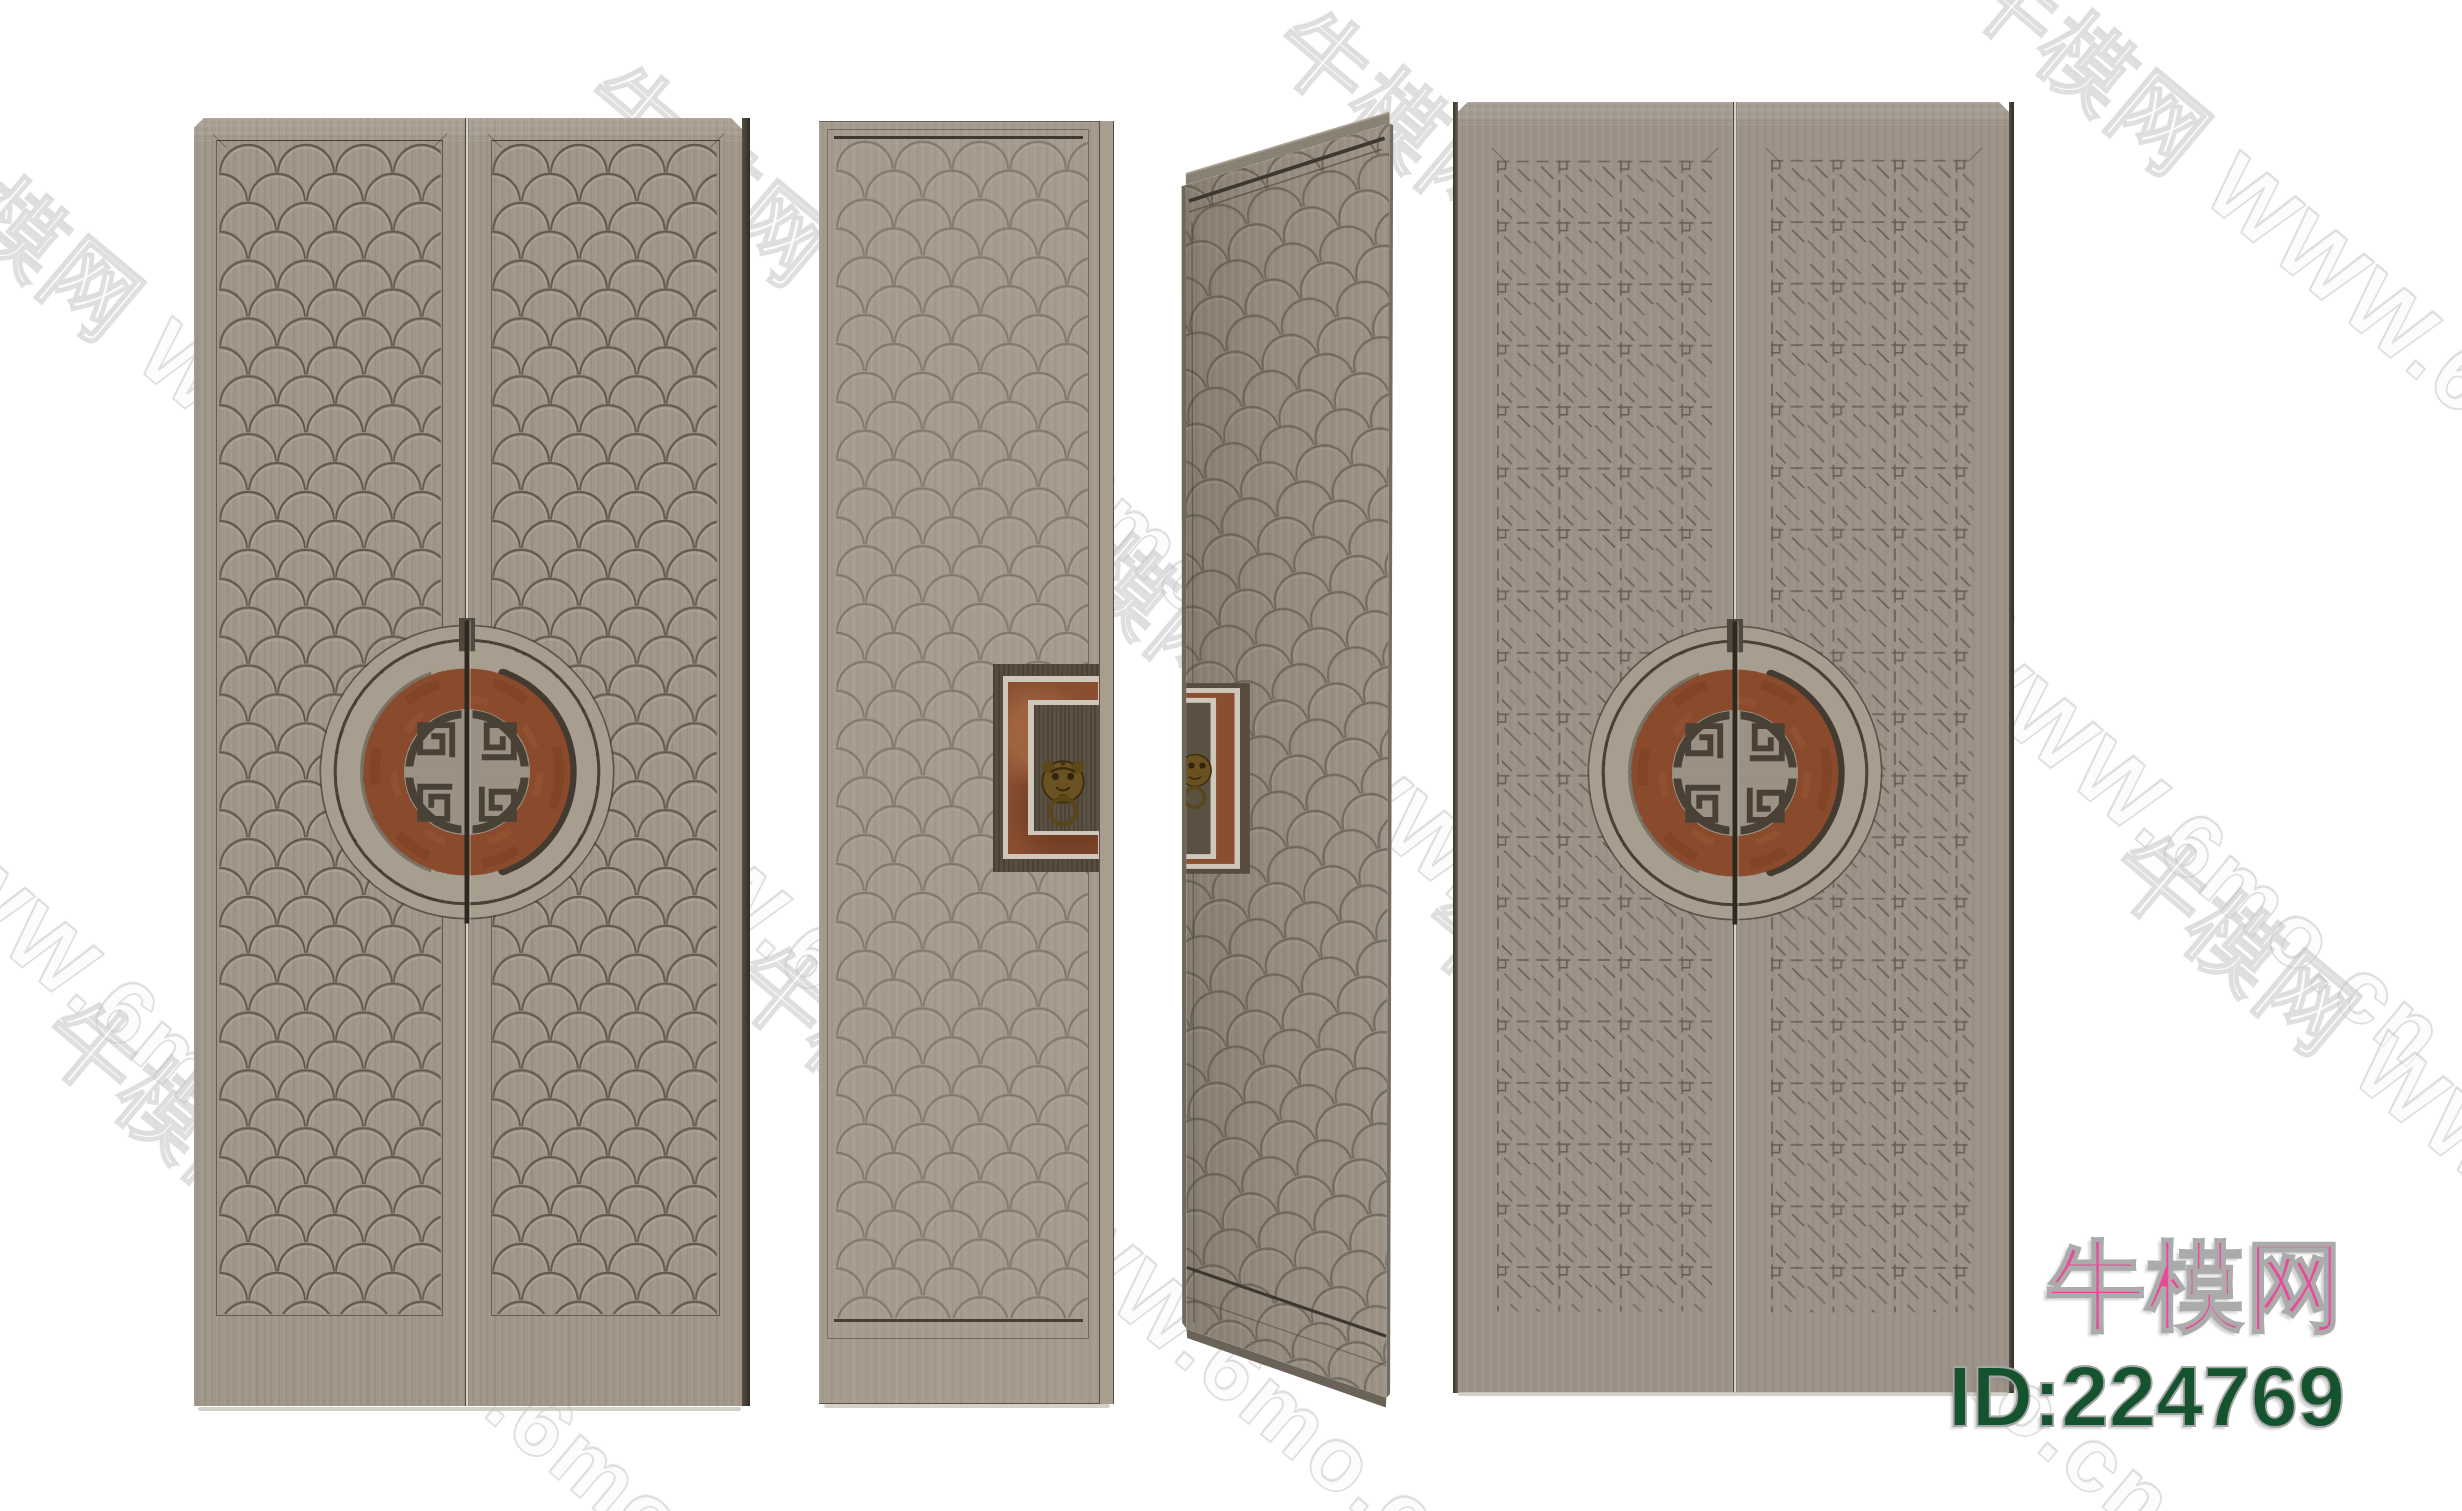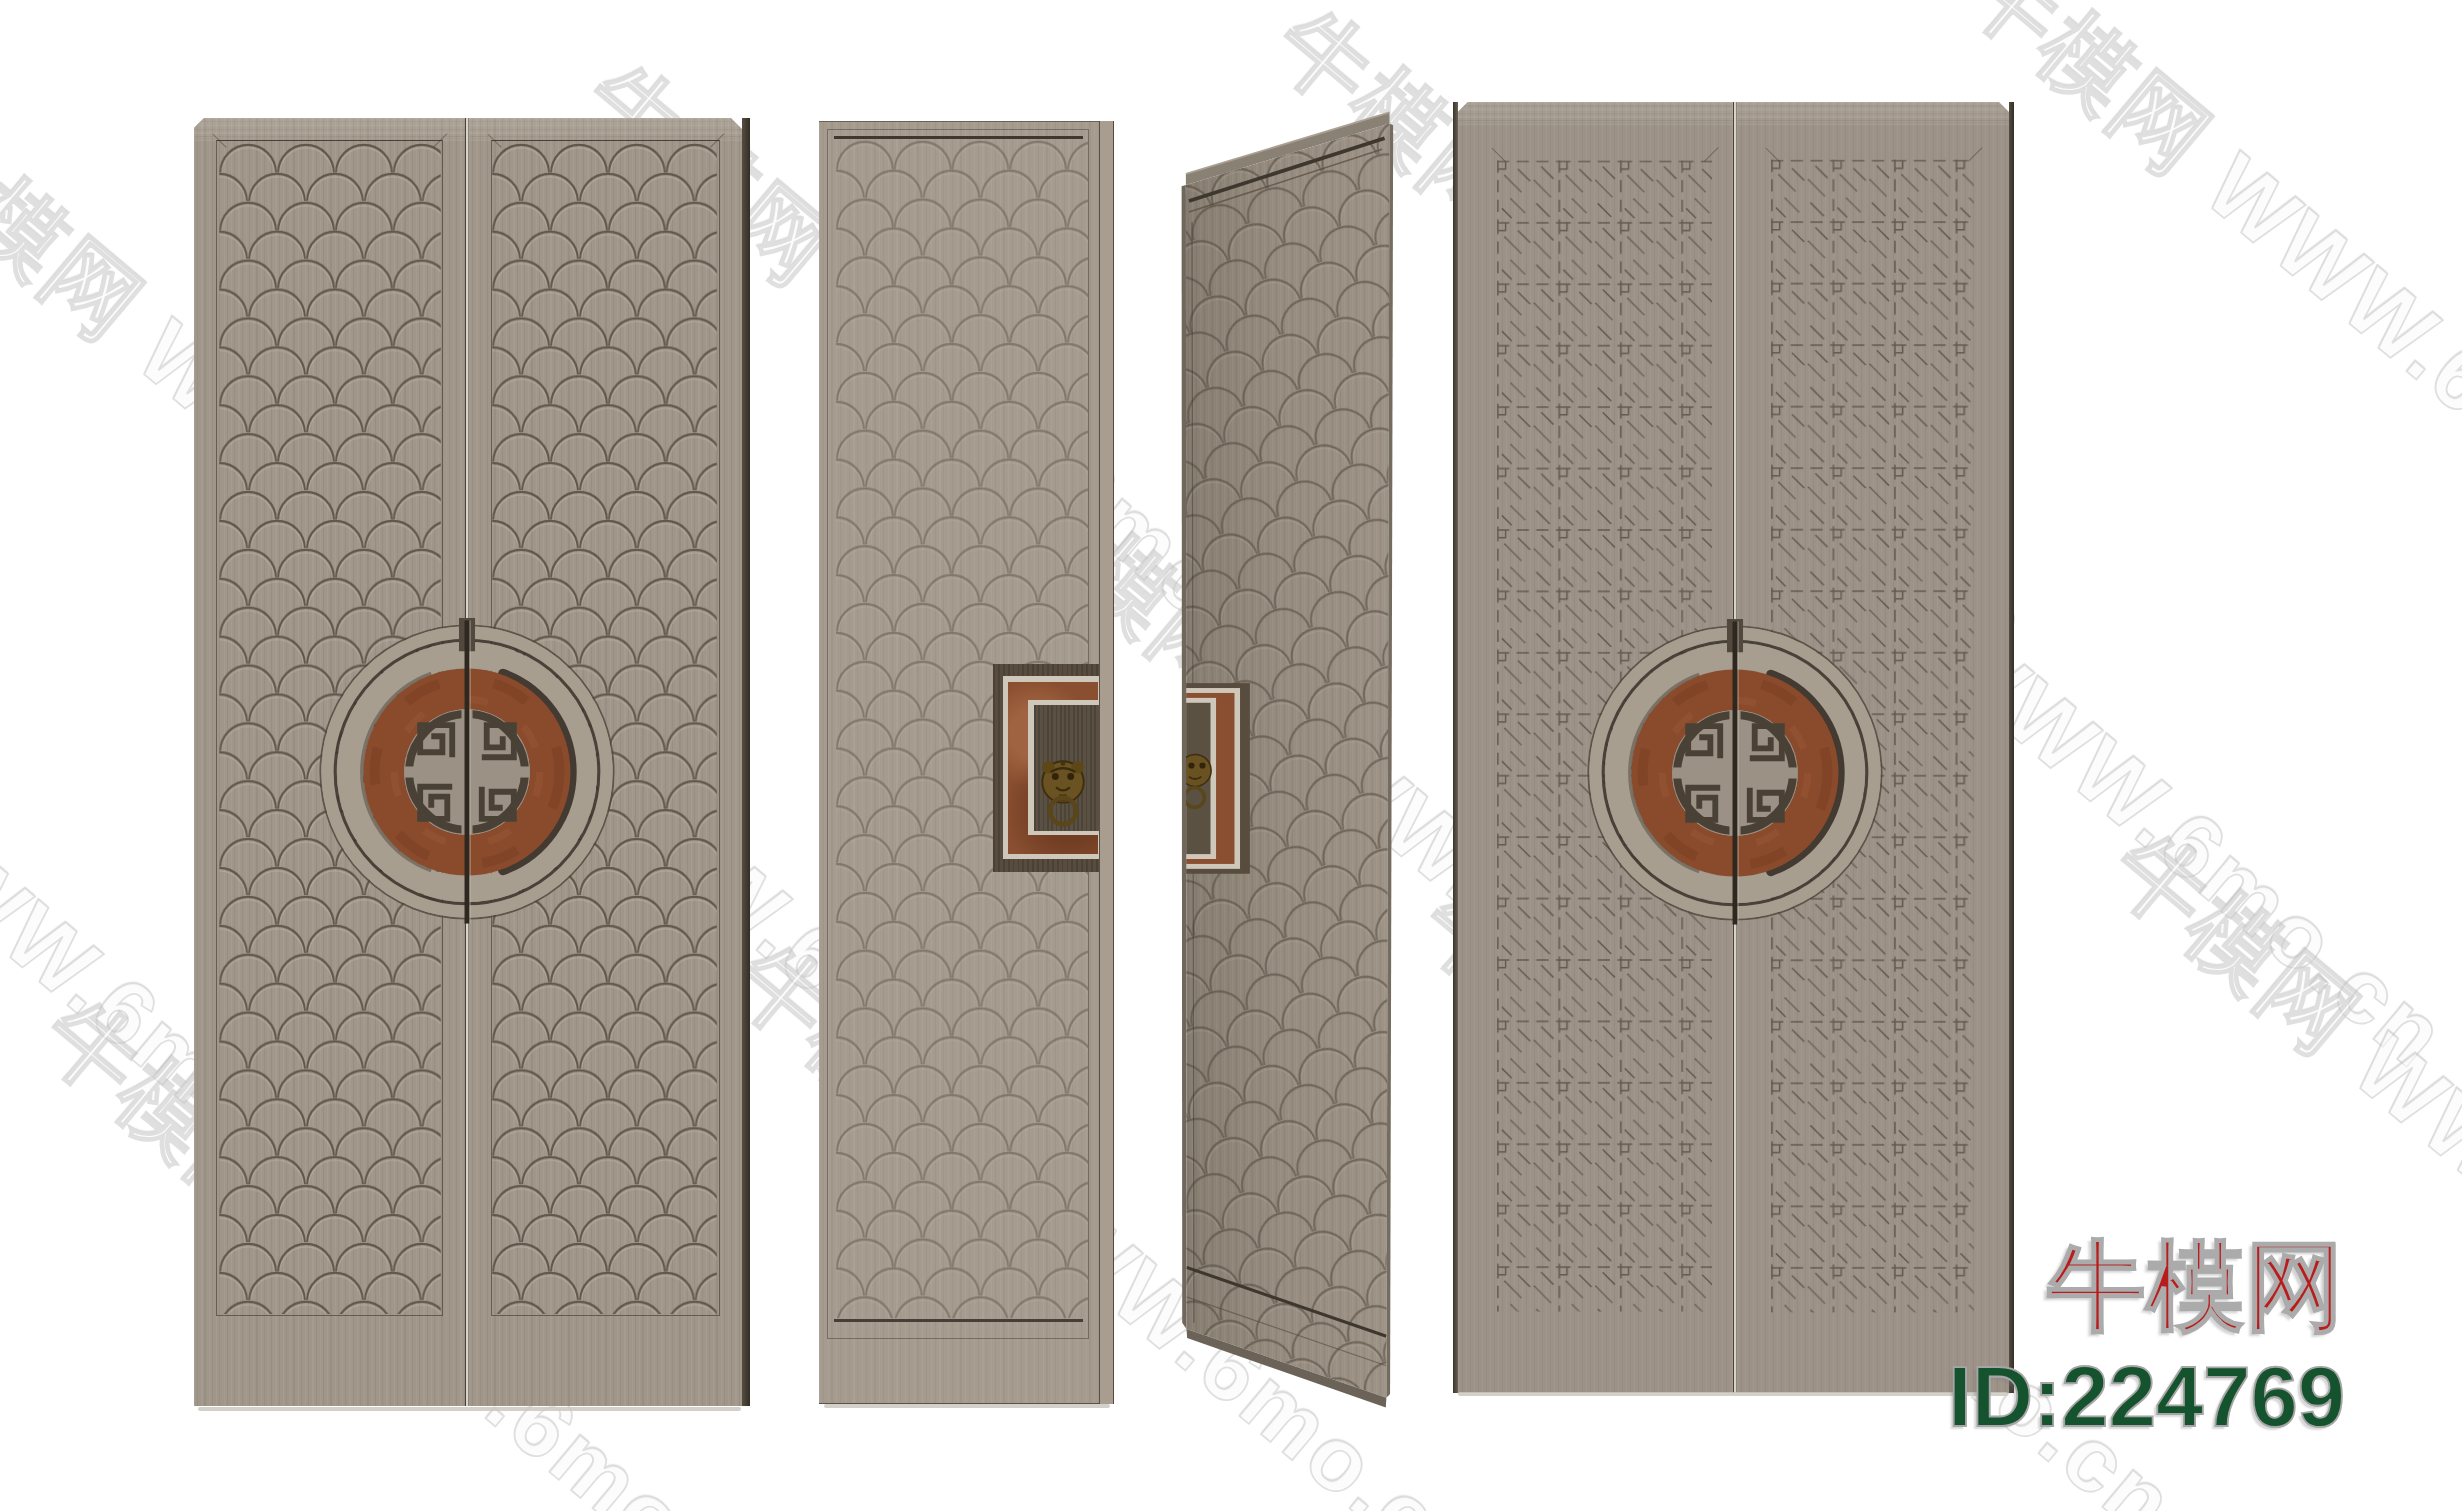--- a/index.html
+++ b/index.html
@@ -58,21 +58,21 @@
         background-image:repeating-linear-gradient(90deg, rgba(0,0,0,.16) 0 1.8px, rgba(0,0,0,0) 1.8px 4.3px);}
 
   
   .wm{position:absolute;white-space:nowrap;font-weight:bold;font-size:91px;letter-spacing:3.7px;
       color:rgba(255,255,255,.4);-webkit-text-stroke:1.8px rgba(190,190,190,.8);
       text-shadow:1.2px 1.2px 1.2px rgba(255,255,255,.8), -1.2px -1.2px 1.2px rgba(170,170,170,.45);
       transform:rotate(40deg);transform-origin:left top;opacity:.6;pointer-events:none;}
 
   
   .brand{position:absolute;right:117px;top:1222px;font-size:98px;font-weight:bold;letter-spacing:1.2px;
-      color:#b91c1c;-webkit-text-stroke:1.8px #ababab;
+      color:#ec4899;-webkit-text-stroke:1.8px #ababab;
       text-shadow:-3.7px 3.1px 2.5px rgba(125,125,125,.35), 0.6px 0.6px 0 #c8c8c8;}
   .model-id{position:absolute;right:117px;top:1348px;font-size:85px;font-weight:bold;letter-spacing:0px;
       color:#14532d;-webkit-text-stroke:1.8px #a5a5a5;
       text-shadow:-3.1px 2.5px 1.8px rgba(125,125,125,.3), 0.6px 0.6px 0 #c8c8c8;}
 </style>
 </head>
 <body>
 
 <div class="stage">
 

